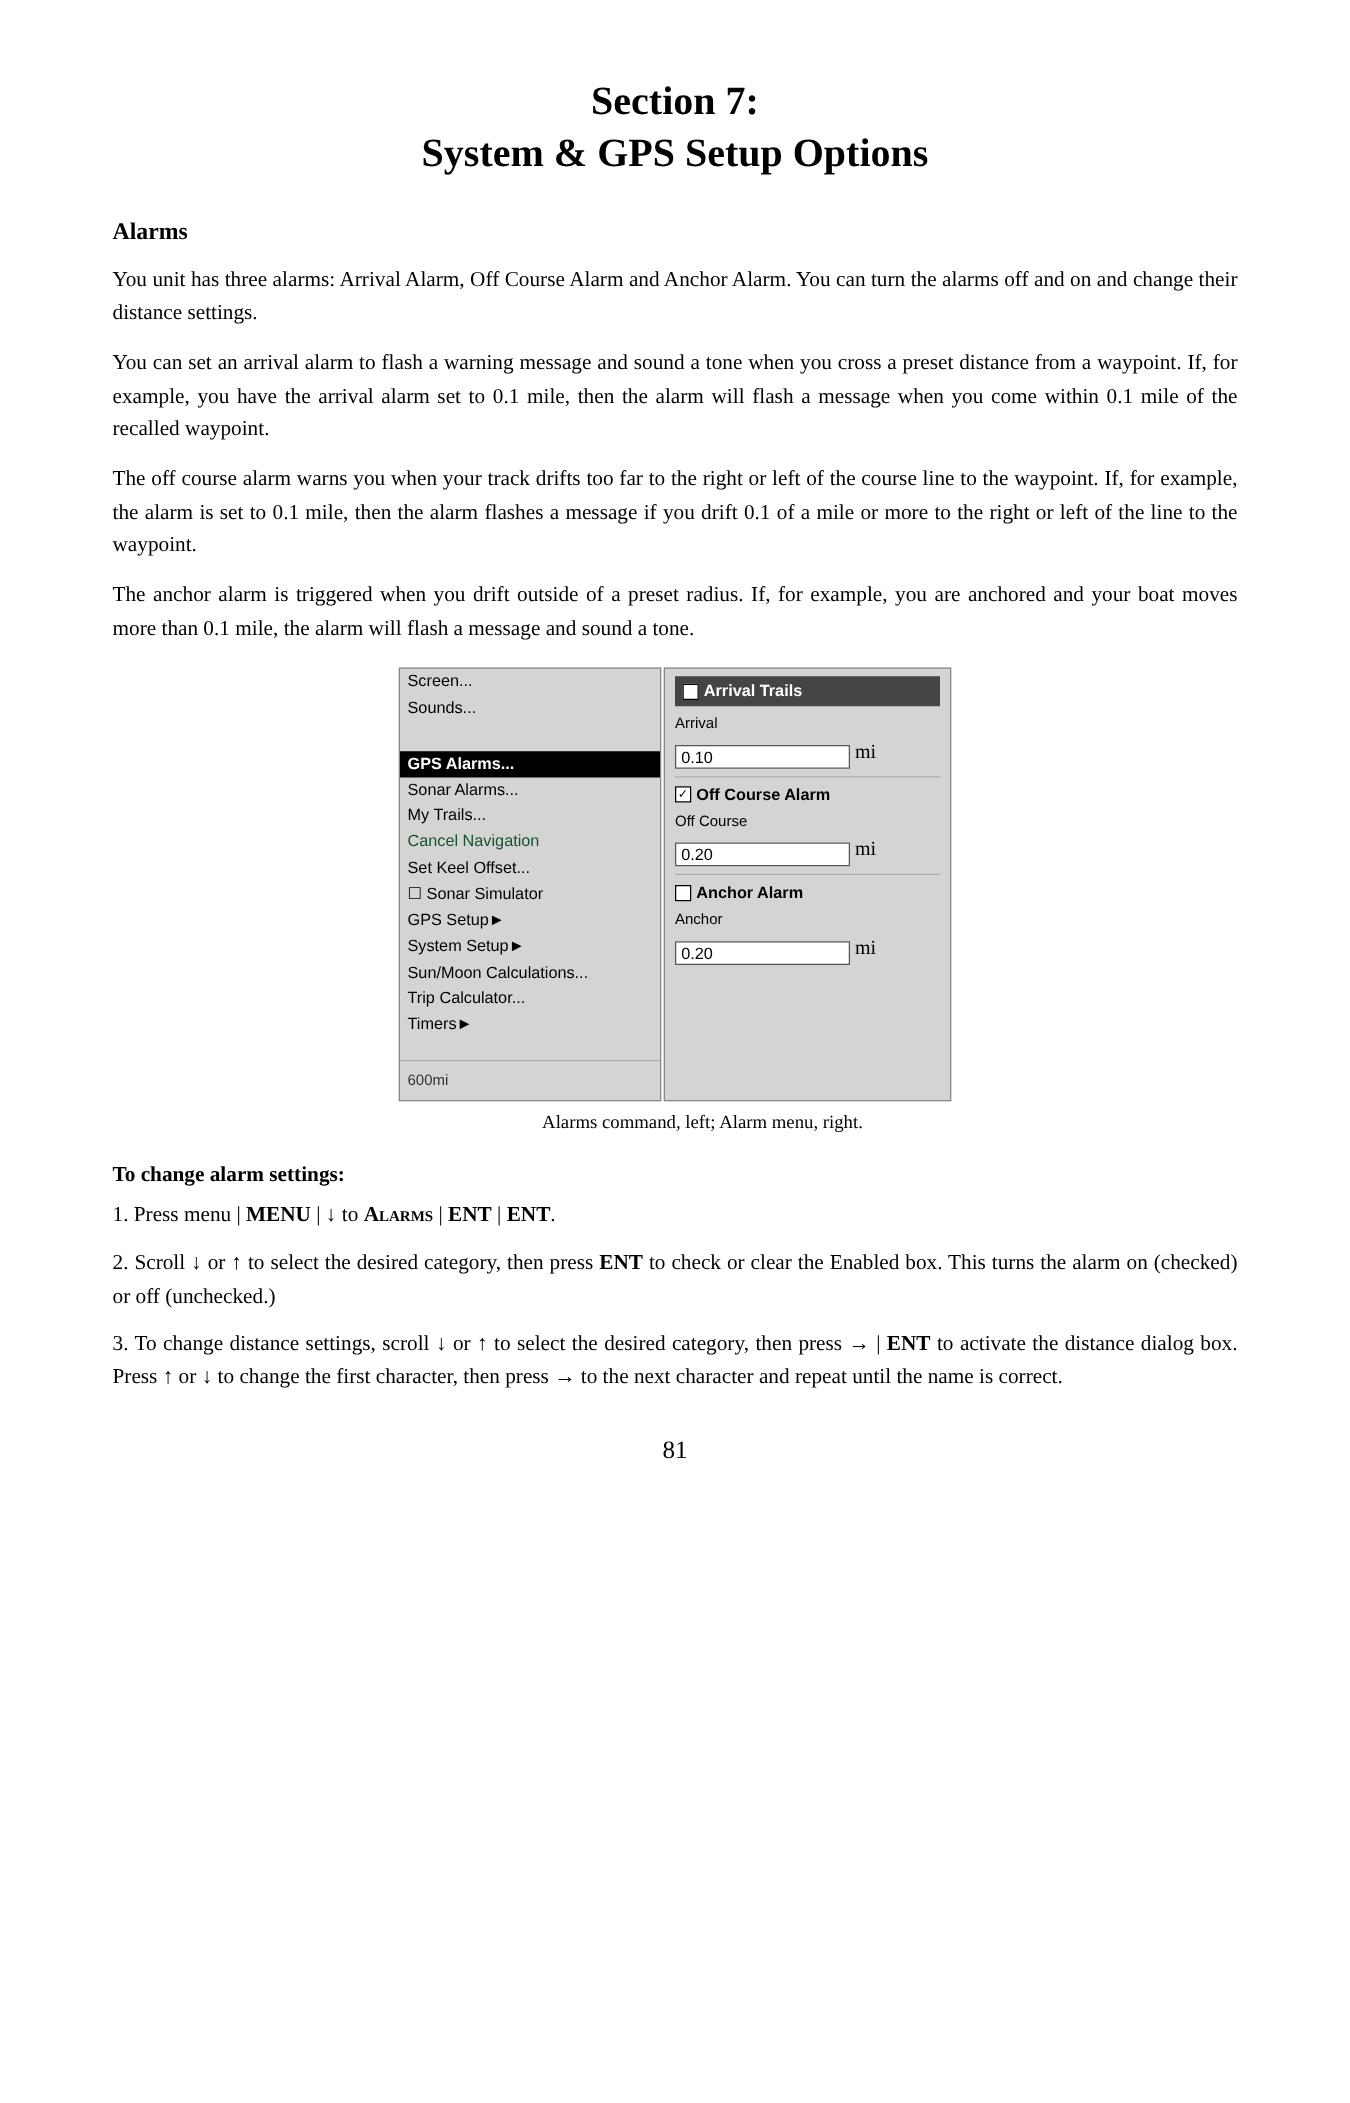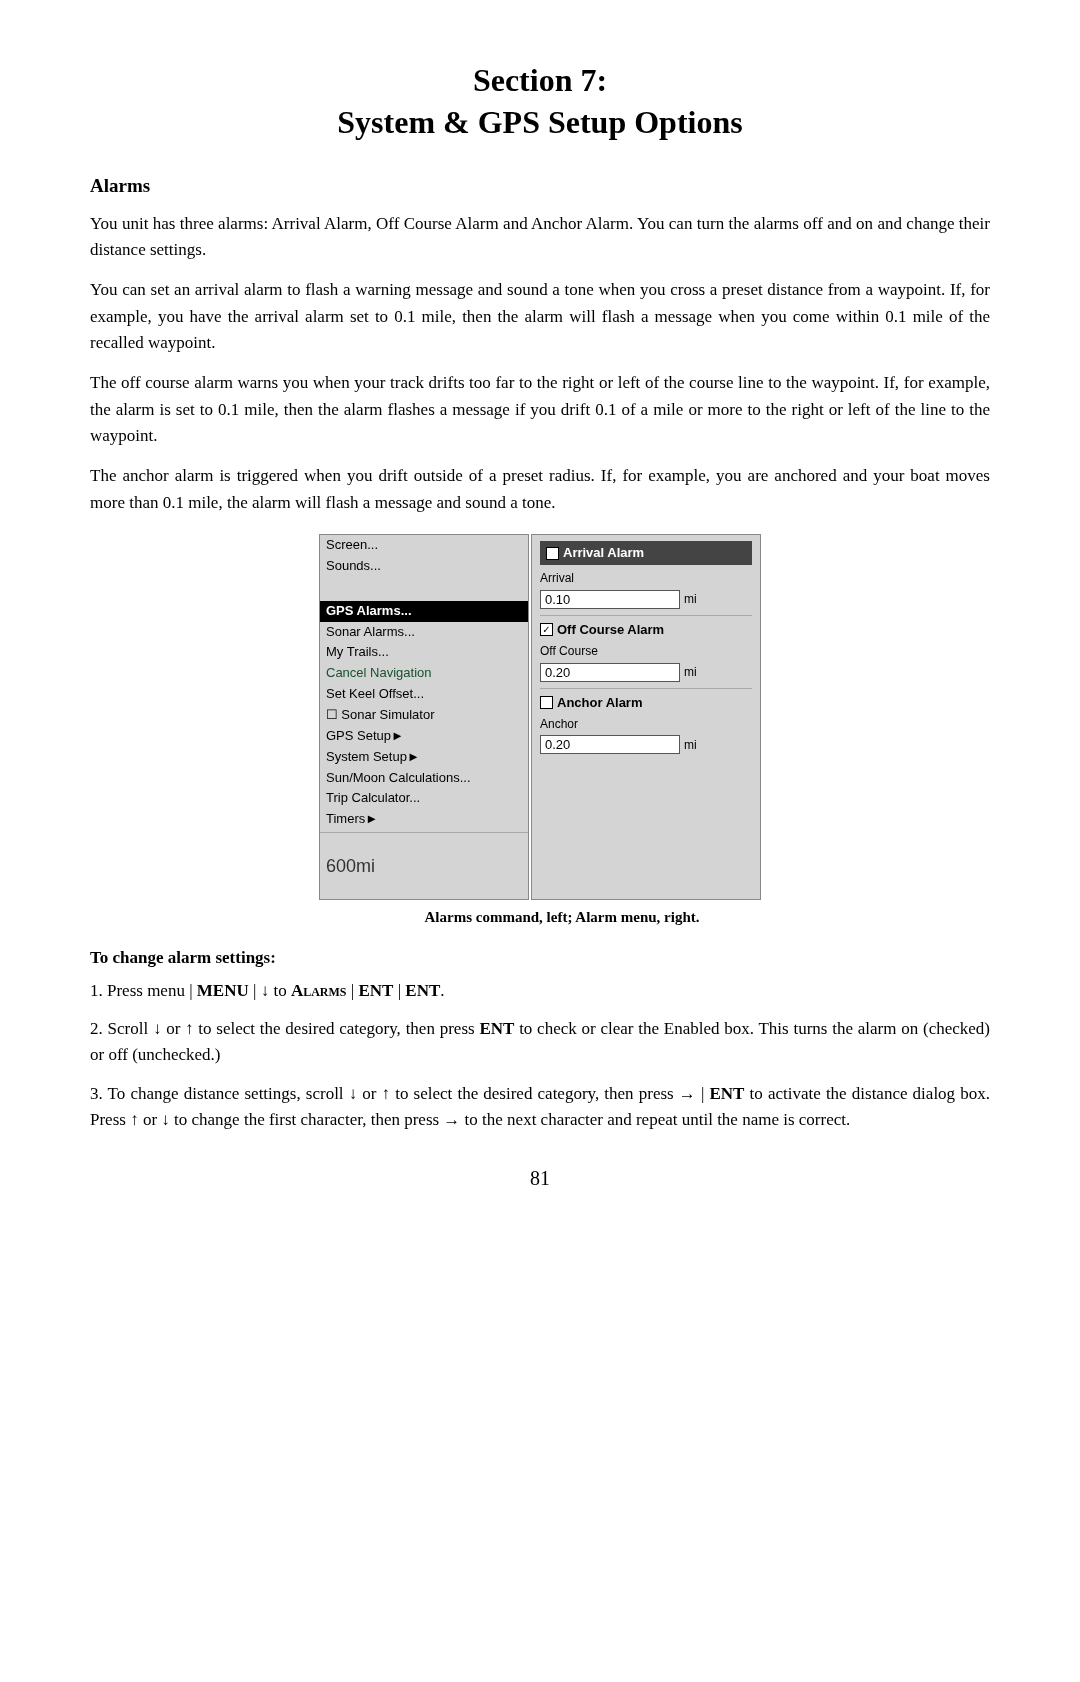--- a/index.html
+++ b/index.html
@@ -71,25 +71,25 @@
     .menu-item.grayed {
       color: #14532d;
     }
 
     .menu-item.has-arrow {
       display: flex;
       justify-content: flex-start;
     }
 
     .menu-footer {
-      padding: 20px 6px;
-      font-size: 18px;
+      padding: 7px 6px;
+      font-size: 12px;
       color: #333;
       border-top: 1px solid #aaa;
-      margin-top: 2px;
+      margin-top: 18px;
     }
 
     
     .alarm-panel {
       border: 1px solid #888;
       background: #d4d4d4;
       width: 230px;
       font-family: Arial, sans-serif;
       font-size: 13px;
       padding: 6px 8px;
@@ -134,21 +134,22 @@
     .alarm-input {
       background: #fff;
       border: 1px solid #555;
       width: 140px;
       padding: 1px 4px;
       font-size: 13px;
       font-family: Arial, sans-serif;
     }
 
     .alarm-unit {
-      font-size: 12px;
+      font-size: 16px;
+      font-family: Liberation Serif, serif;
     }
 
     .alarm-section-header {
       display: flex;
       align-items: center;
       gap: 4px;
       margin-bottom: 2px;
     }
 
     .alarm-section-name {
@@ -171,21 +172,21 @@
       margin: 4px 0;
     }
 
     .caption-text {
       text-align: center;
       font-size: 15px;
       margin-bottom: 16px;
     }
 
     .caption-text strong {
-      font-weight: bold;
+      font-weight: normal;
       margin-left: 44px;
     }
 
     .step-heading {
       font-weight: bold;
       margin-bottom: 6px;
     }
 
     .step-item {
       margin-bottom: 12px;
@@ -252,21 +253,21 @@
       <span>Timers</span>
       <span>►</span>
     </div>
     <div class="menu-footer">600mi</div>
   </div>
 
   <div class="alarm-panel">
 
     <div class="alarm-title-bar">
       <div class="alarm-checkbox">✓</div>
-      <span>Arrival Alarm</span>
+      <span>Arrival Trails</span>
     </div>
 
     <div class="alarm-sublabel">Arrival</div>
 
     <div class="alarm-input-row">
       <input class="alarm-input" type="text" value="0.10" style="">
       <span class="alarm-unit">mi</span>
     </div>
 
     <div class="divider-line"></div>

